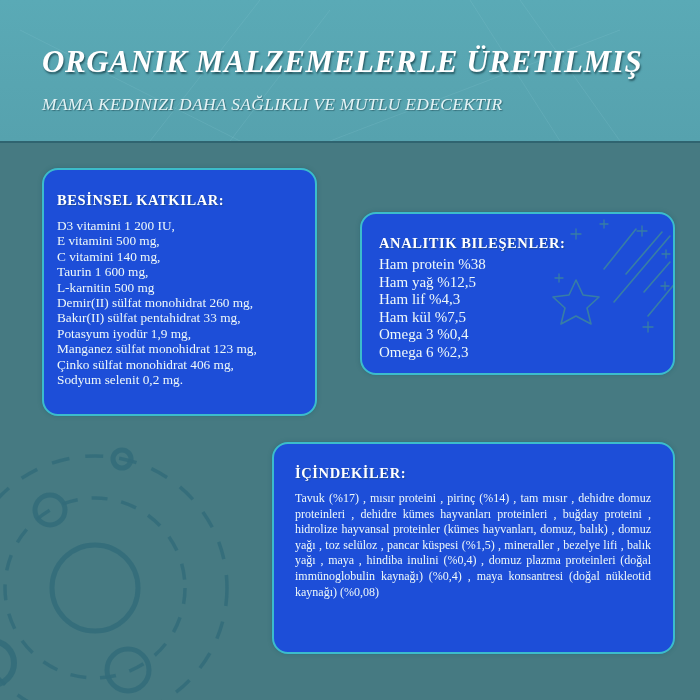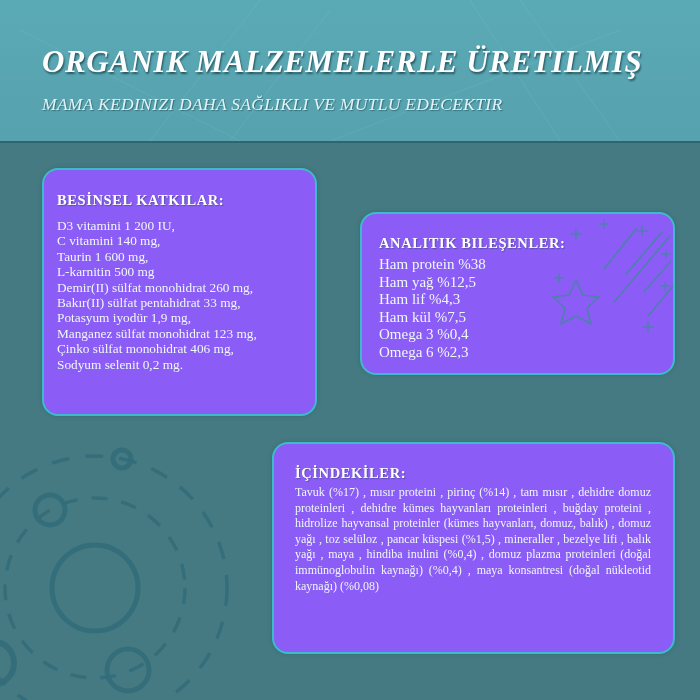--- a/index.html
+++ b/index.html
@@ -25,42 +25,42 @@
   }
   .subtitle {
     position: absolute; left: 42px; top: 94px;
     font-size: 17.5px; letter-spacing: 0.3px;
     color: #e4f3f5; white-space: nowrap;
     text-shadow: 1px 1px 1px rgba(20,60,70,0.5);
   }
   .deco { position: absolute; left: 0; top: 0; }
   .card {
     position: absolute; box-sizing: border-box;
-    background: #8b5cf6;
+    background: #1d4ed8;
     border: 2px solid #3cbccb;
     border-radius: 16px;
     box-shadow: 0 0 4px rgba(30,90,100,0.4);
     color: #eef8f9;
     overflow: hidden;
   }
   .card h2 {
     margin: 0; font-size: 14.5px; font-weight: bold; letter-spacing: 0.6px;
     color: #ffffff; text-shadow: 1px 1px 1px rgba(30,70,80,0.45);
     position: relative;
   }
   .card ul { list-style: none; margin: 0; padding: 0; position: relative; }
   .card li { font-size: 13.3px; line-height: 15.4px; white-space: nowrap; }
   #card-nutri { left: 42px; top: 168px; width: 275px; height: 248px; padding: 22px 0 0 13px; }
   #card-nutri h2 { margin-bottom: 9px; }
   #card-anal { left: 360px; top: 212px; width: 315px; height: 163px; padding: 21px 0 0 17px; }
   #card-anal h2 { margin-bottom: 4px; }
   #card-anal li { font-size: 15px; line-height: 17.5px; }
   #card-anal svg { position: absolute; left: 190px; top: 0; }
   #card-ingr { left: 272px; top: 442px; width: 403px; height: 212px; padding: 21px 22px 0 21px; }
-  #card-ingr h2 { margin-bottom: 3px; }
+  #card-ingr h2 { margin-bottom: 9px; }
   #card-ingr p {
     margin: 0; font-size: 12px; line-height: 15.6px; text-align: justify;
     color: #eef8f9; position: relative;
   }
 </style>
 </head>
 <body>
 
 <div class="header">
   <svg class="streaks" width="700" height="141">
@@ -86,20 +86,21 @@
     <circle cx="122" cy="459" r="9" stroke-width="5"></circle>
     <circle cx="128" cy="670" r="21" stroke-width="5"></circle>
     <circle cx="-8" cy="663" r="22" stroke-width="6"></circle>
   </g>
 </svg>
 
 <div class="card" id="card-nutri">
   <h2>BESİNSEL KATKILAR:</h2>
   <ul>
     <li>D3 vitamini 1 200 IU,</li>
+    <li>E vitamini 500 mg,</li>
     <li>C vitamini  140 mg,</li>
     <li>Taurin 1 600 mg,</li>
     <li>L-karnitin 500 mg</li>
     <li>Demir(II) sülfat monohidrat 260 mg,</li>
     <li>Bakır(II) sülfat pentahidrat 33 mg,</li>
     <li>Potasyum iyodür 1,9 mg,</li>
     <li>Manganez sülfat monohidrat 123 mg,</li>
     <li>Çinko sülfat monohidrat 406 mg,</li>
     <li>Sodyum selenit 0,2 mg.</li>
   </ul>

